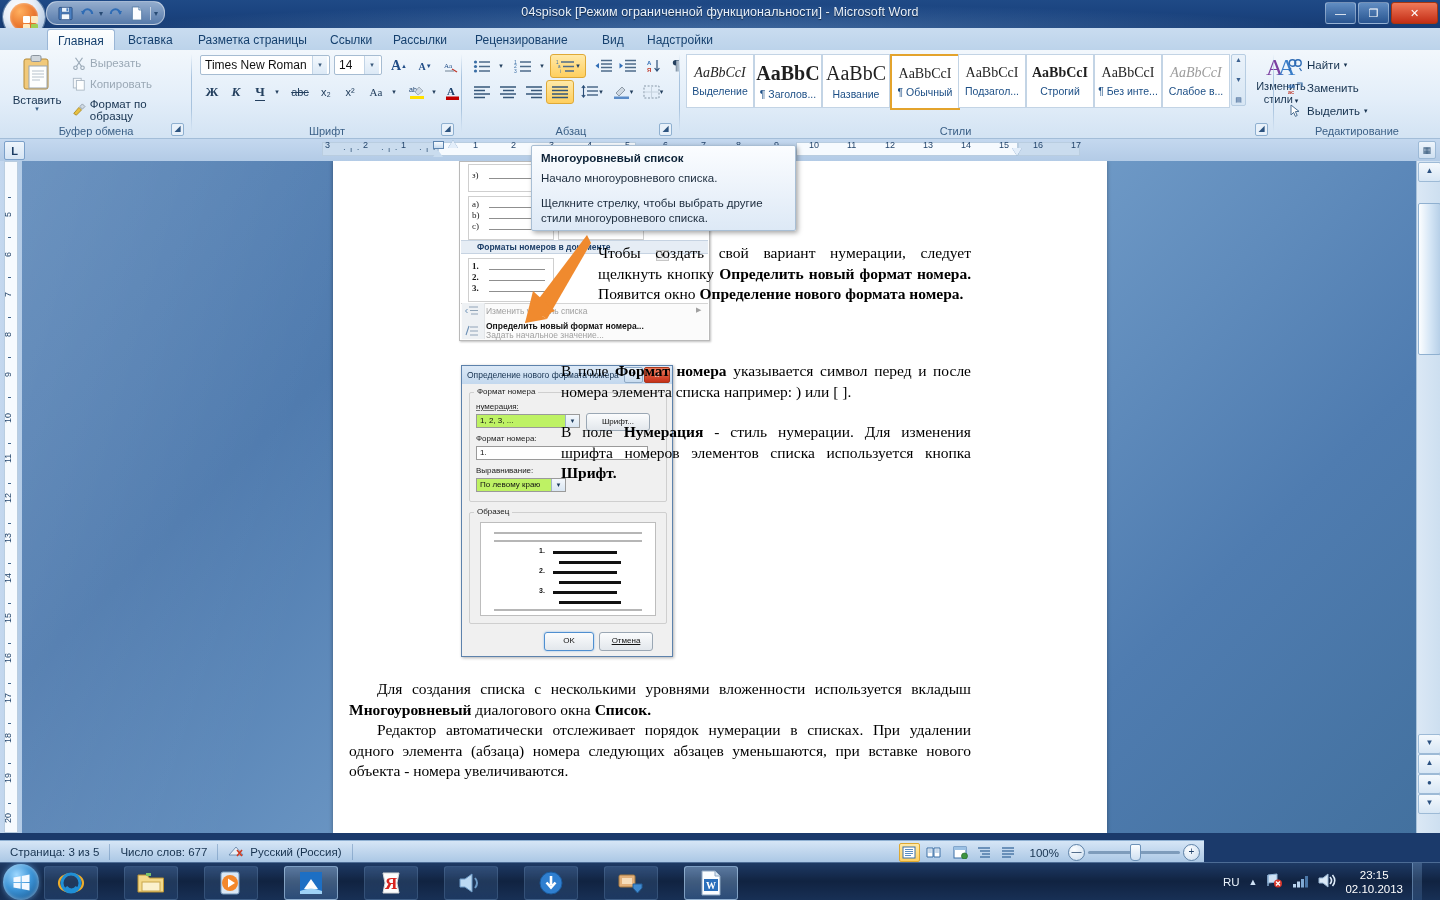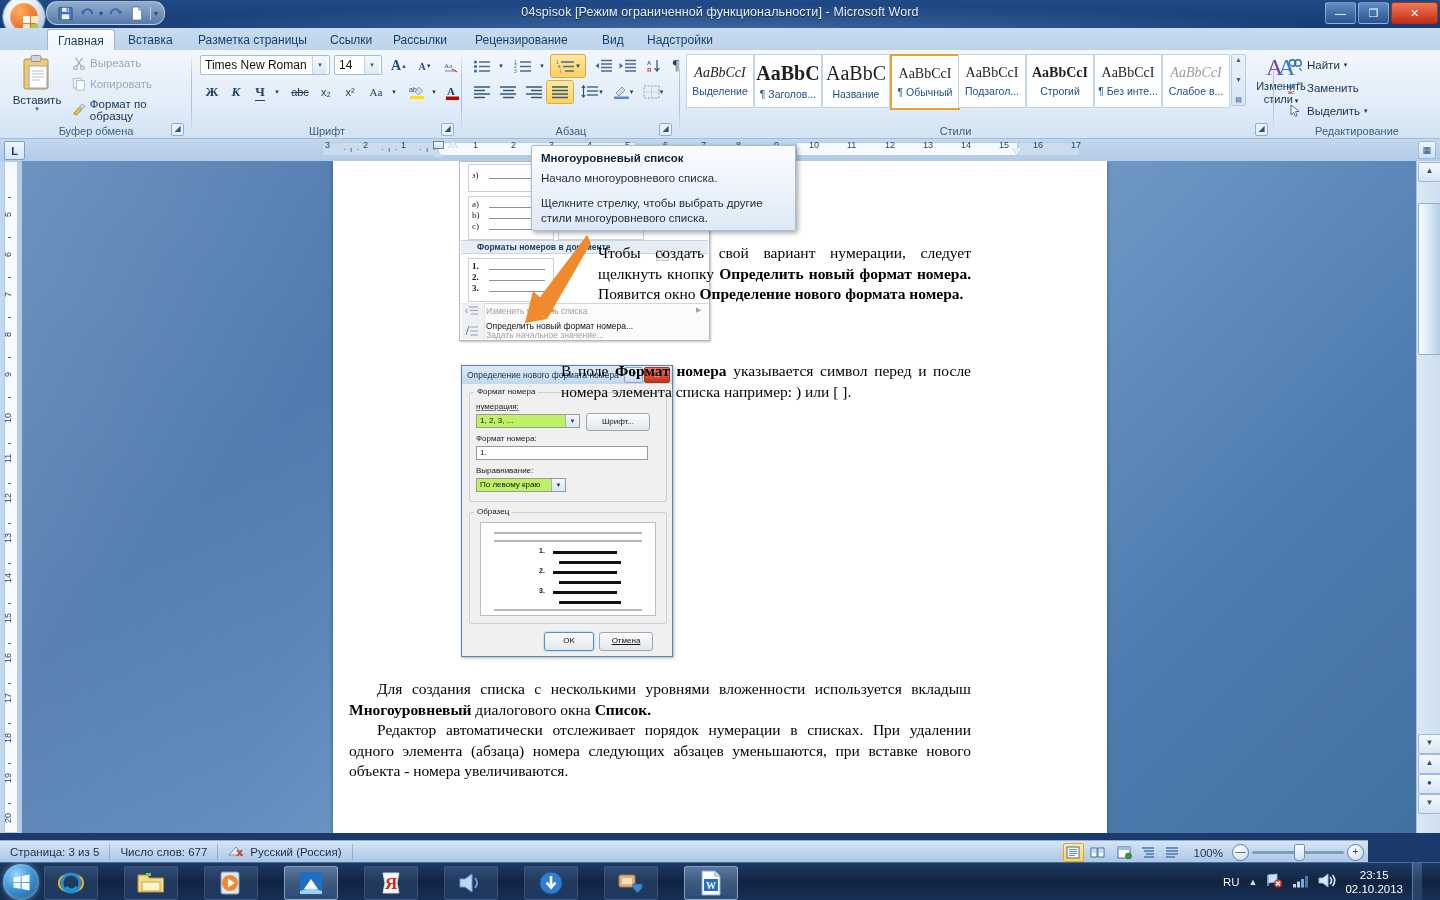--- a/index.html
+++ b/index.html
@@ -241,21 +241,21 @@
     position:absolute;right:0;top:161px;width:23px;height:672px;
     background:linear-gradient(90deg,#dbe8f5,#cddff0);border-left:1px solid #a9c2da;
   }
   .vsbtn{width:21px;height:18px;margin:1px;background:linear-gradient(180deg,#f4f9fd,#d7e6f4);
     border:1px solid #9dbad6;border-radius:2px;font-size:8px;color:#2b5180;text-align:center;line-height:16px;}
   .vthumb{position:absolute;left:1px;top:42px;width:21px;height:150px;
     background:linear-gradient(90deg,#fcfeff,#d4e5f5 55%,#b7d0e8);border:1px solid #8fb0d0;border-radius:2px;}
 
   
   .statusbar{
-    position:absolute;left:0;top:840px;width:1368px;height:22px;
+    position:absolute;left:0;top:840px;width:1204px;height:22px;
     background:linear-gradient(180deg,#d6e6f6,#bdd4ec 55%,#a9c6e4 100%);
     border-top:1px solid #8fb0d2;
     display:flex;align-items:center;font-size:11.5px;color:#16324f;
   }
   .sb-item{padding:0 10px;height:16px;display:flex;align-items:center;border-right:1px solid rgba(90,130,175,.45);}
   .sb-right{position:absolute;right:4px;top:2px;display:flex;align-items:center;gap:3px;}
   .viewbtn{width:19px;height:17px;border:1px solid transparent;border-radius:2px;display:flex;align-items:center;justify-content:center;}
   .viewbtn.on{background:linear-gradient(180deg,#ffe9a8,#ffd060);border-color:#dda832;}
   .zoomtrack{width:92px;height:3px;background:#7e9cbb;border-radius:2px;position:relative;}
   .zoomthumb{position:absolute;left:42px;top:-7px;width:9px;height:15px;
@@ -779,21 +779,21 @@
             </svg>
         </div>
         <div style="position:absolute;left:5px;top:163px;">
           <svg width="14" height="12" viewBox="0 0 14 12">
               <path d="M5 2h8M5 6h8M5 10h8" stroke="#8fa3b7" stroke-width="1.1"></path>
               <path d="M1 10 L4 1" stroke="#6d90b5" stroke-width="1.1"></path>
             </svg>
         </div>
         <div class="ms-item" style="top:144px;color:#a0a0a0;">Изменить уровень списка</div>
         <div style="position:absolute;left:236px;top:144px;font-size:7px;color:#a0a0a0;">▶</div>
-        <div class="ms-item" style="top:159px;font-weight:normal;color:#101010;">Определить новый формат номера...</div>
+        <div class="ms-item" style="top:159px;font-weight:bold;color:#101010;">Определить новый формат номера...</div>
         <div class="ms-item" style="top:168px;color:#a0a0a0;">Задать начальное значение...</div>
       </div>
 
       <div class="arrow" style="left:188px;top:72px;">
         <svg width="72" height="92" viewBox="0 0 72 92">
           <path d="M66 2 L70 10 L26 86 L10 76 Z" fill="#f08a2e"></path>
           <path d="M26 86 L10 76 L4 90 Z" fill="#f08a2e"></path>
           <path d="M12 58 L4 90 L34 78 Z" fill="#f08a2e"></path>
         </svg>
       </div>
@@ -848,20 +848,23 @@
 
           <div class="dbtn def" style="left:82px;top:248px;width:48px;height:17px;line-height:16px;">OK</div>
           <div class="dbtn" style="left:137px;top:248px;width:52px;height:17px;line-height:16px;text-decoration:underline;">Отмена</div>
         </div>
       </div>
 
       <div class="dtext" style="left:228px;top:200px;width:410px;">
         <span>В поле </span><b>Формат номера</b><span> указывается символ перед и после номера элемента списка например: ) или [ ].</span>
       </div>
 
+      <div class="dtext" style="left:228px;top:261px;width:410px;">
+        <span>В поле </span><b>Нумерация</b><span> - стиль нумерации. Для изменения шрифта номеров элементов списка используется кнопка </span><b>Шрифт.</b>
+      </div>
 
       <div class="dtext" style="left:16px;top:518px;width:622px;text-indent:28px;">
         <span>Для создания списка с несколькими уровнями вложенности используется вкладыш </span><b>Многоуровневый</b><span> диалогового окна </span><b>Список.</b>
       </div>
 
       <div class="dtext" style="left:16px;top:559px;width:622px;text-indent:28px;">
         <span>Редактор автоматически отслеживает порядок нумерации в списках. При удалении одного элемента (абзаца) номера следующих абзацев уменьшаются, при вставке нового объекта - номера увеличиваются.</span>
       </div>
 
     </div>

